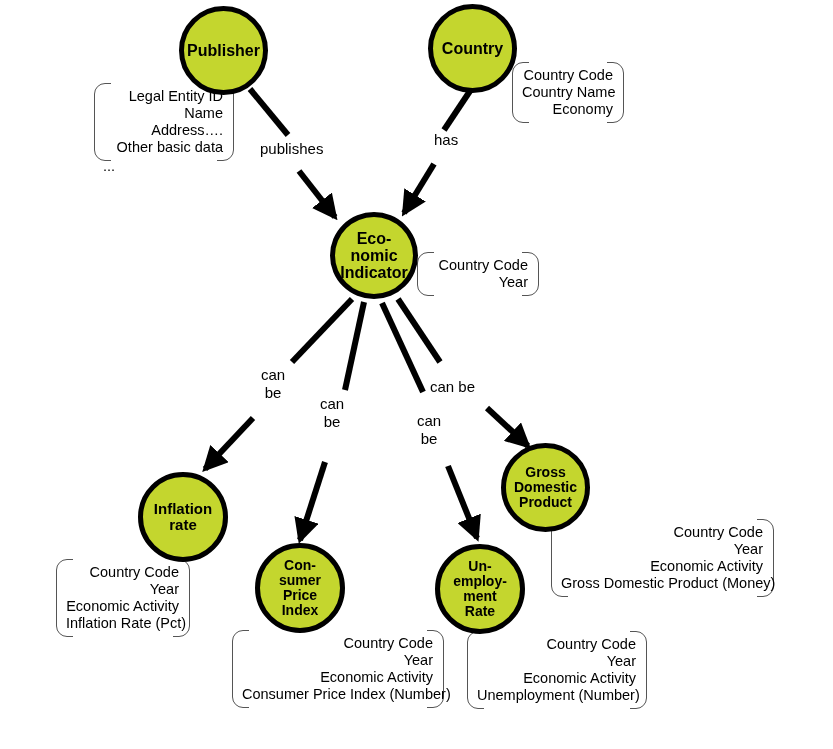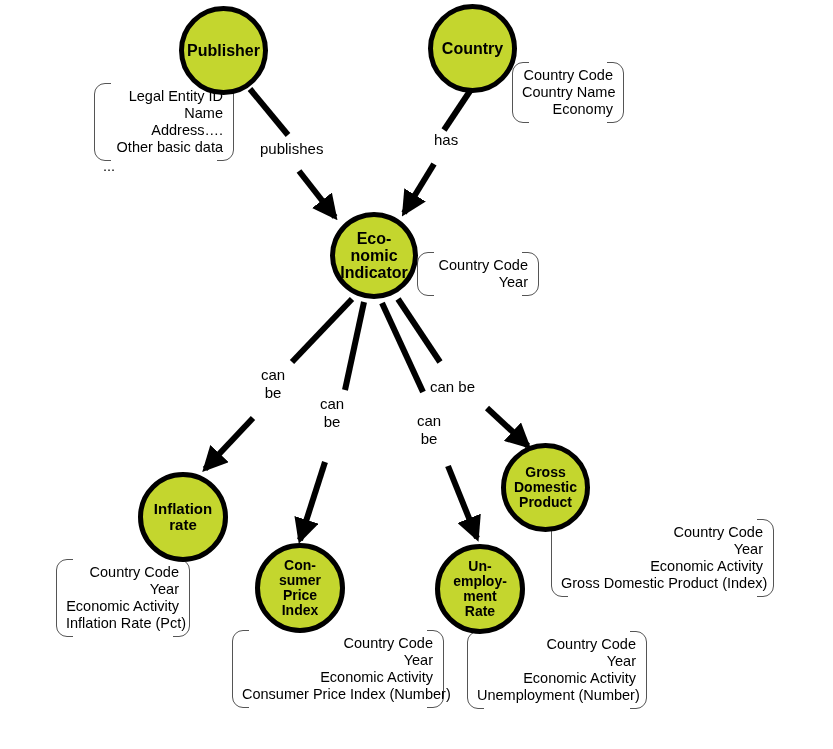--- a/index.html
+++ b/index.html
@@ -236,17 +236,17 @@
       <div class="line">Economic Activity</div>
       <div class="line">Unemployment (Number)</div>
     </div>
   </div>
 
   <div class="attrs" style="left:551px; top:519px; width:223px;">
     <div class="bracket">
       <div class="line">Country Code</div>
       <div class="line">Year</div>
       <div class="line">Economic Activity</div>
-      <div class="line">Gross Domestic Product (Index)</div>
+      <div class="line">Gross Domestic Product (Money)</div>
     </div>
   </div>
 
 </div>
 
 </body></html>

